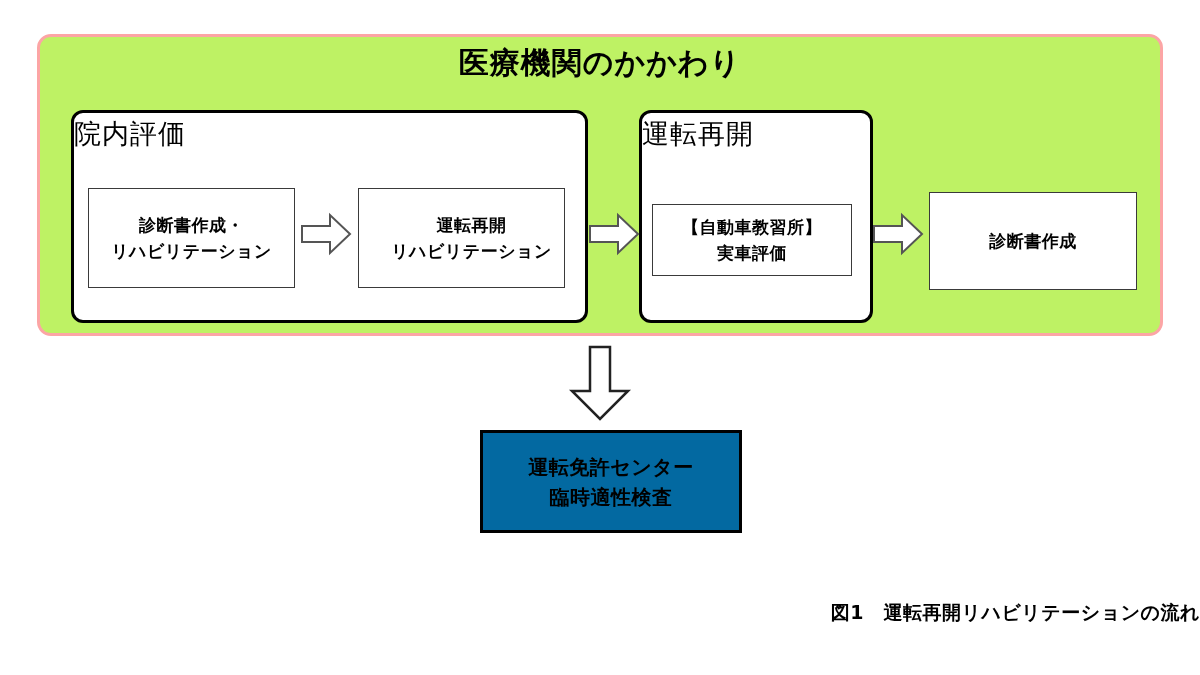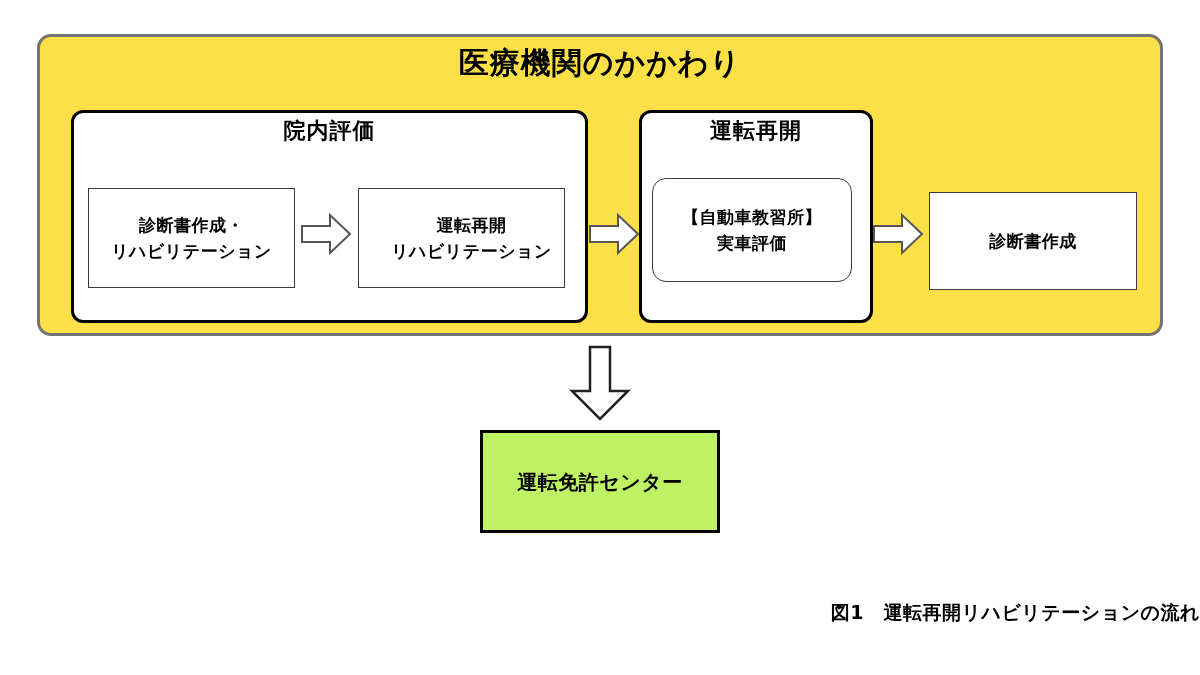--- a/index.html
+++ b/index.html
@@ -23,24 +23,24 @@
     background: #ffffff;
   }
 
   
   .outer-container {
     position: absolute;
     left: 37px;
     top: 34px;
     width: 1126px;
     height: 302px;
-    border: 3px solid #737373;
+    border: 3px solid #fca5a5;
     border-radius: 14px;
     box-sizing: border-box;
-    background: #fde047;
+    background: #bef264;
   }
   .outer-title {
     position: absolute;
     left: 0;
     top: 8px;
     width: 100%;
     text-align: center;
     font-size: 30px;
     font-weight: bold;
     letter-spacing: 1px;
@@ -65,23 +65,22 @@
     left: 599px;       
     top: 73px;
     width: 234px;      
     height: 213px;
   }
   .group-title {
     position: absolute;
     left: 0;
     top: 5px;
     width: 100%;
-    text-align: center;
-    font-size: 22px;
-    font-weight: bold;
+    font-size: 27px;
+    font-weight: normal;
     letter-spacing: 1px;
     line-height: 1.2;
   }
 
   
   .leaf-box {
     position: absolute;
     border: 1.5px solid #3a3a3a;
     box-sizing: border-box;
     background: #ffffff;
@@ -93,33 +92,33 @@
     font-size: 17px;
     font-weight: bold;
     line-height: 1.55;
     letter-spacing: 0.5px;
   }
   .leaf-box .line { display: block; white-space: nowrap; }
 
   
   .leaf-initial      { left: 88px;  top: 188px; width: 207px; height: 100px; }
   .leaf-driving      { left: 358px; top: 188px; width: 207px; height: 100px; padding-left: 20px; }
-  .leaf-school       { left: 652px; top: 178px; width: 200px; height: 104px; border-radius: 14px; }
+  .leaf-school       { left: 652px; top: 204px; width: 200px; height: 72px; }
   .leaf-certificate  { left: 929px; top: 192px; width: 208px; height: 98px; text-align: center; }
 
   
   .terminal-box {
     position: absolute;
     left: 480px;
     top: 430px;
-    width: 240px;
+    width: 262px;
     height: 103px;
     border: 3px solid #000000;
     box-sizing: border-box;
-    background: #bef264;
+    background: #0369a1;
     display: flex;
     flex-direction: column;
     align-items: center;
     justify-content: center;
     text-align: center;
     font-size: 20px;
     font-weight: bold;
     line-height: 1.5;
     letter-spacing: 0.5px;
   }
@@ -204,17 +203,18 @@
   </div>
 
   <div class="arrow arrow-down">
     <svg viewBox="0 0 64 76" width="64" height="76" aria-hidden="true">
       <polygon points="22,2 42,2 42,46 60,46 32,74 4,46 22,46" fill="#ffffff" stroke="#222222" stroke-width="2.5" stroke-linejoin="miter"></polygon>
     </svg>
   </div>
 
   <div class="terminal-box">
     <span class="line">運転免許センター</span>
+    <span class="line">臨時適性検査</span>
   </div>
 
   <div class="figure-caption">図1　運転再開リハビリテーションの流れ</div>
 
 </div>
 
 </body></html>

